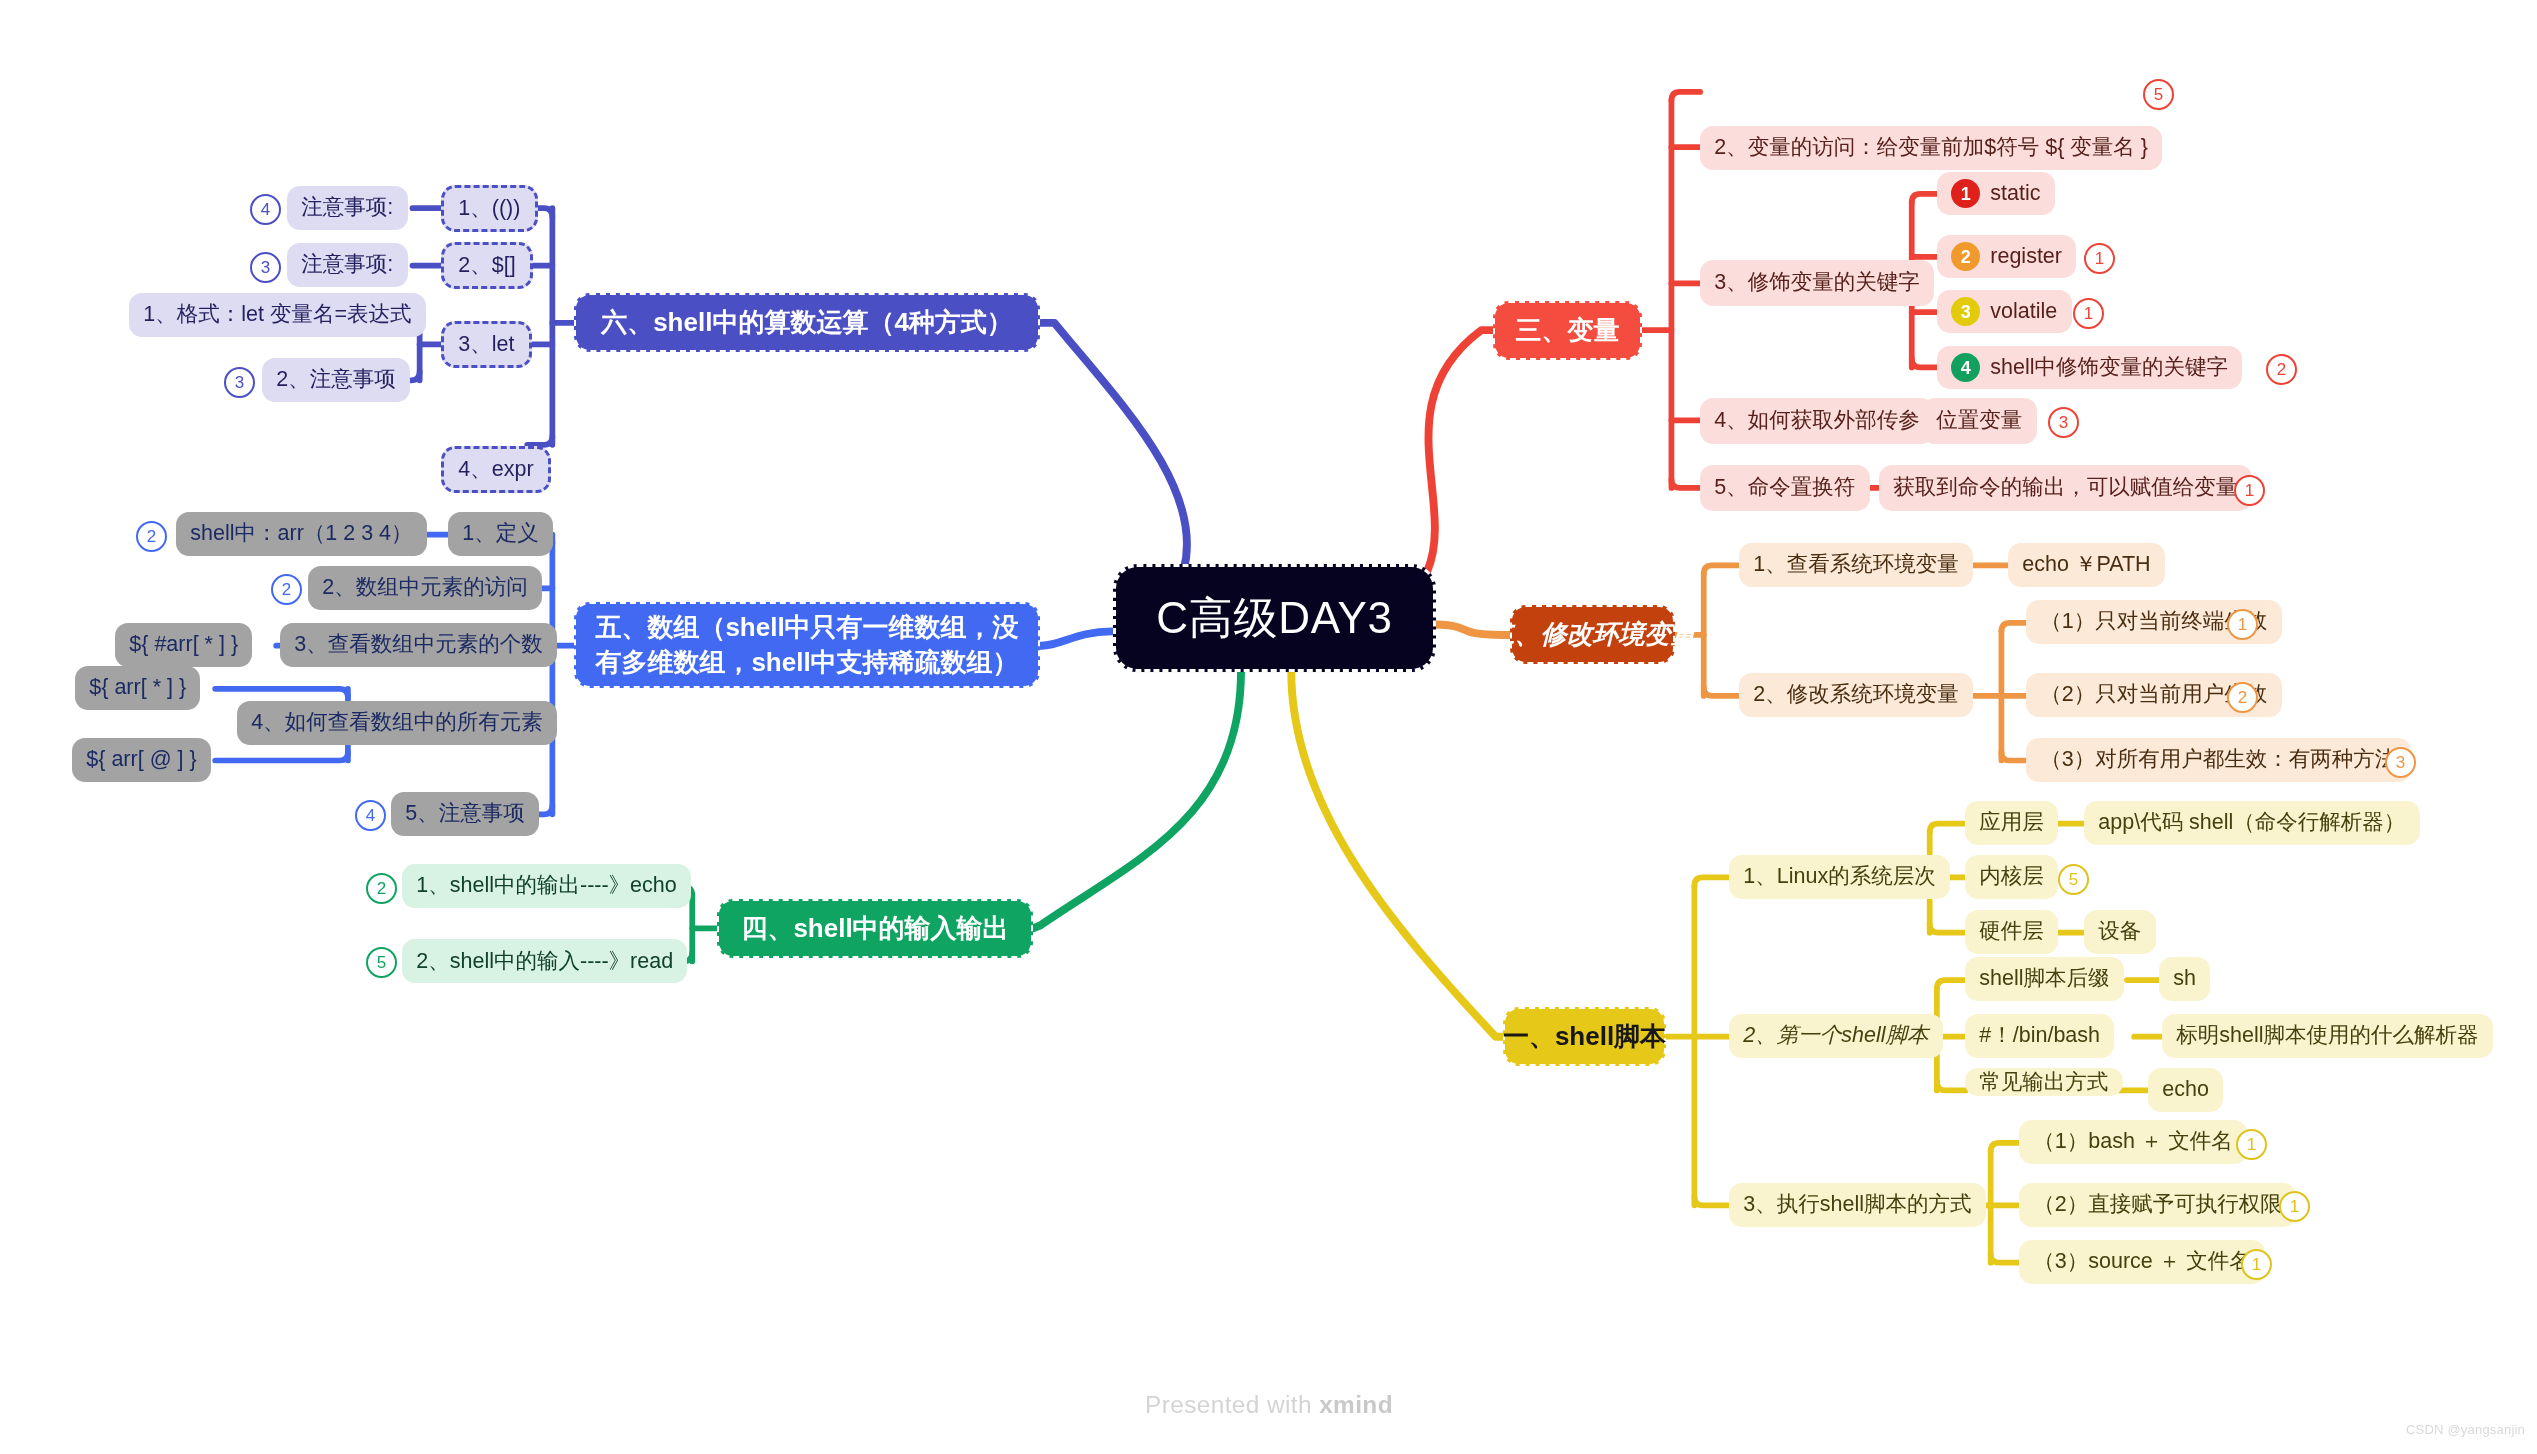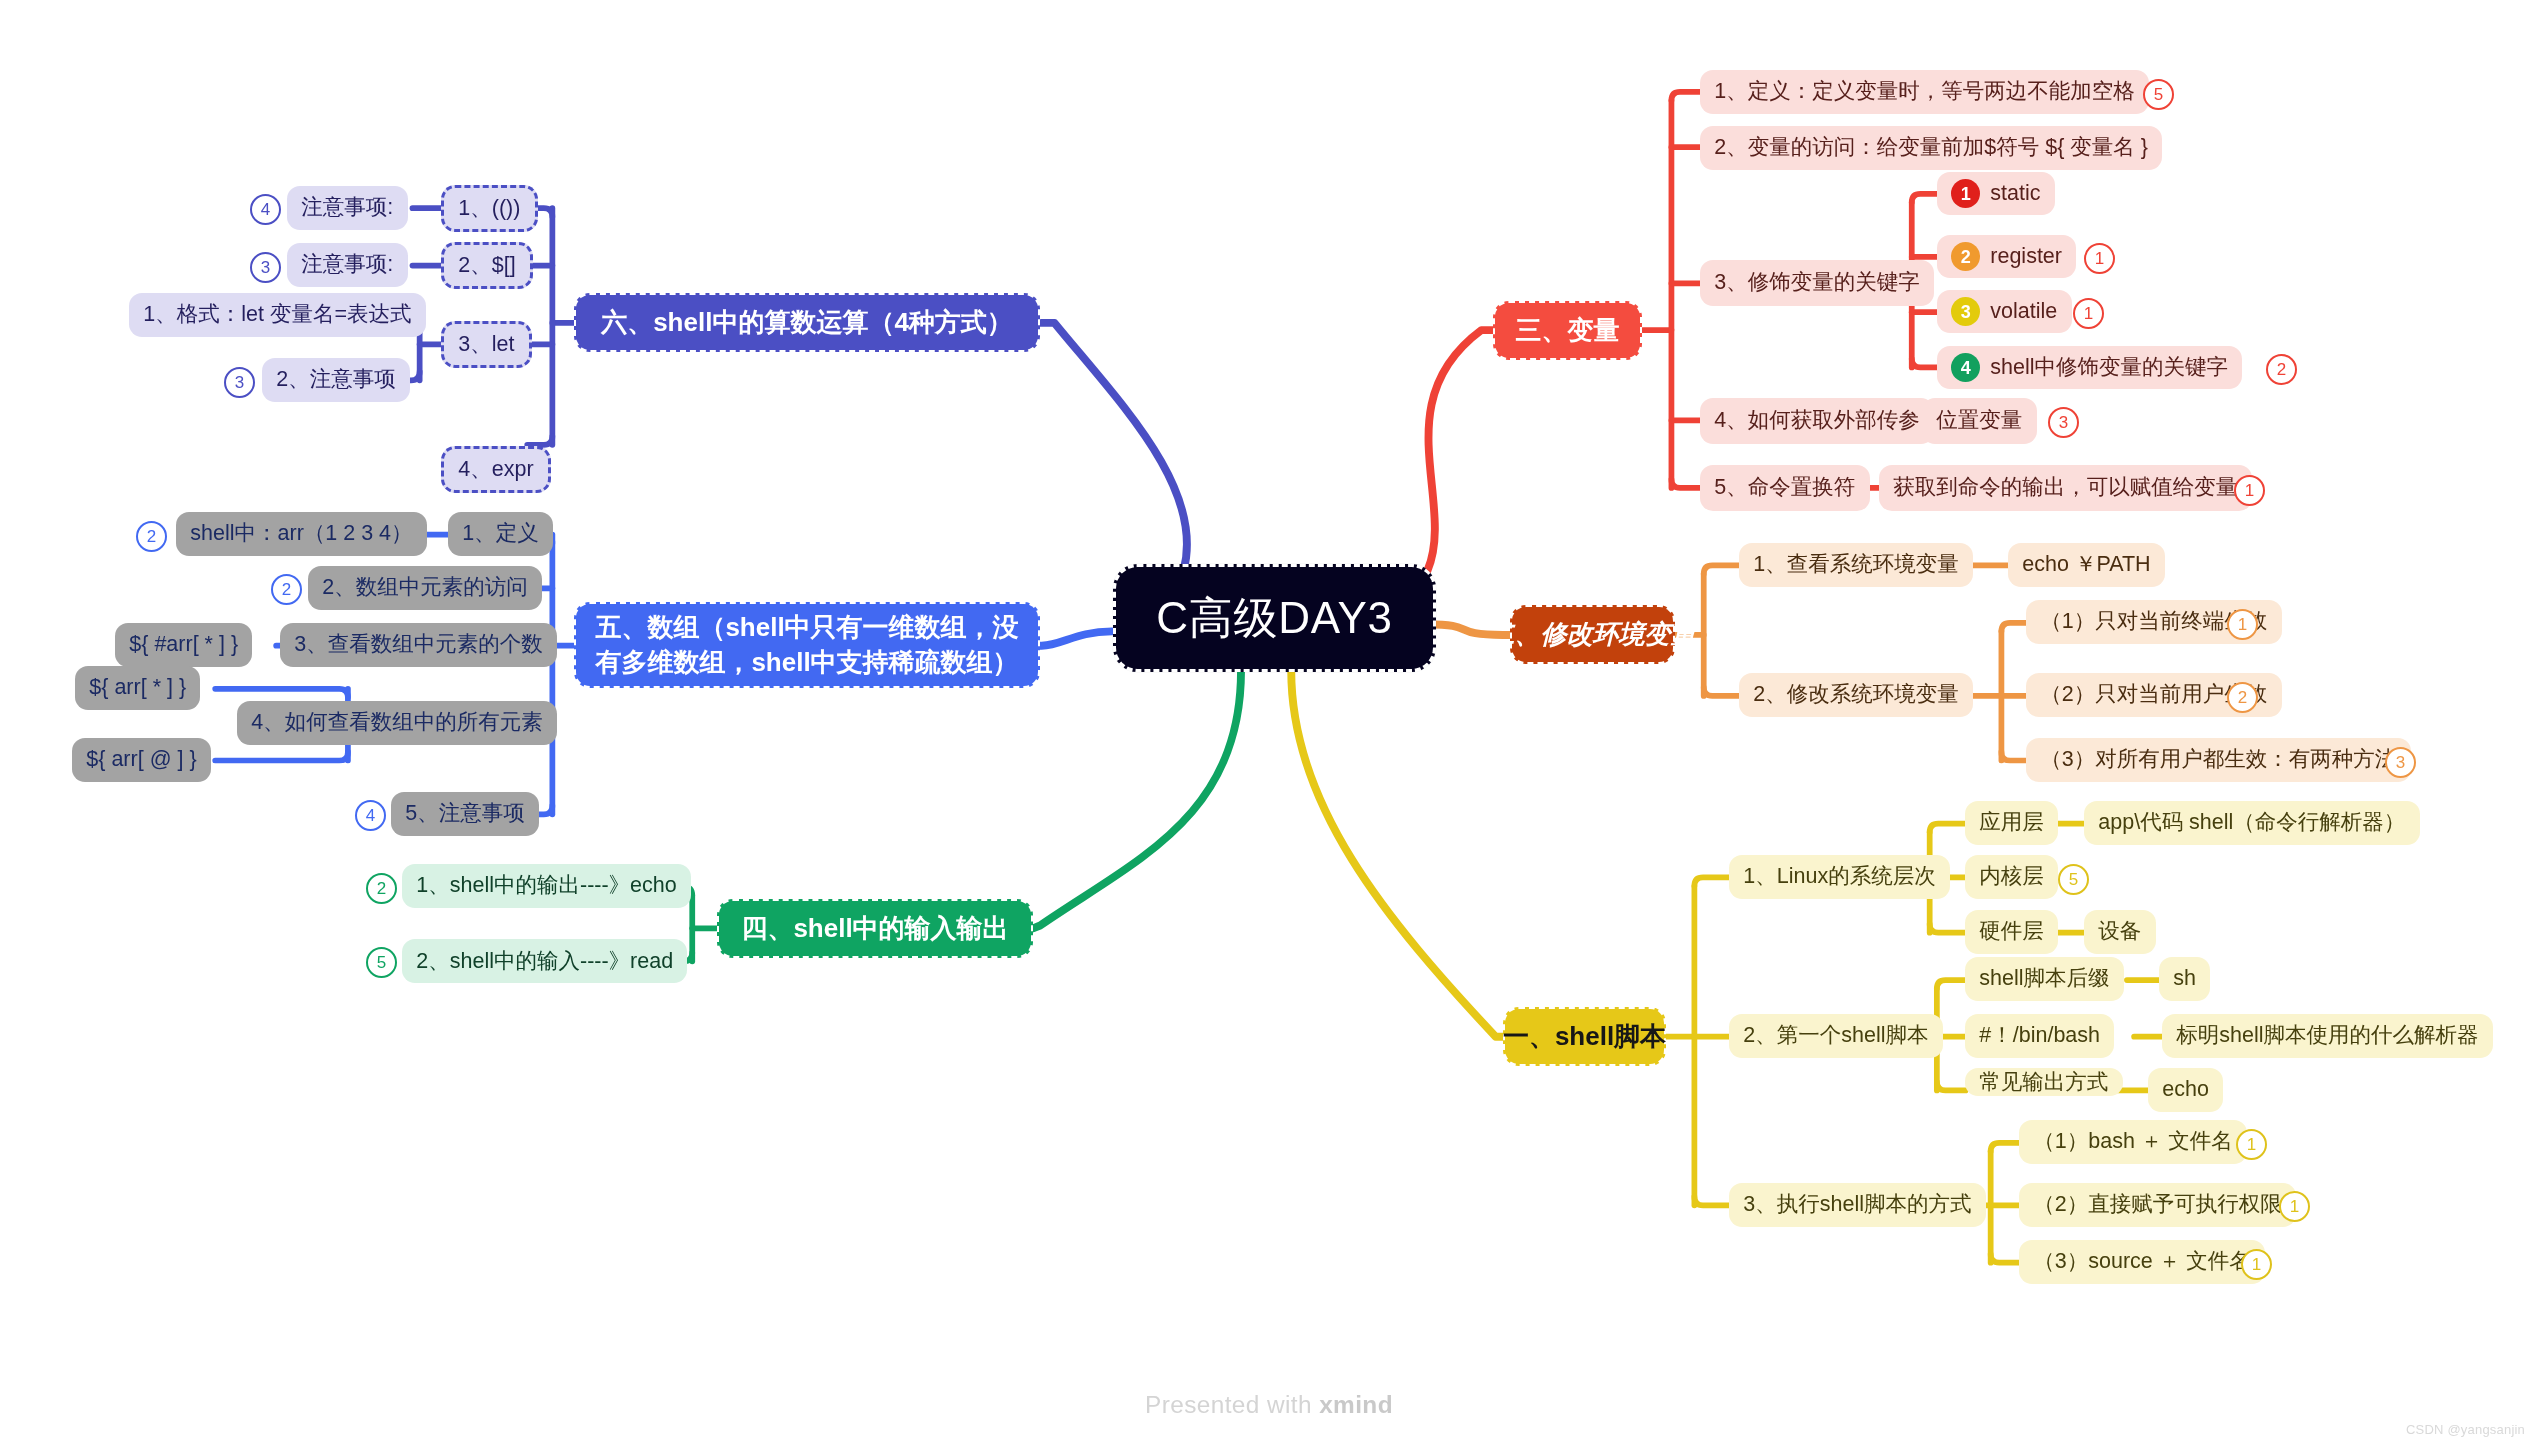--- a/index.html
+++ b/index.html
@@ -219,23 +219,20 @@
   </svg>
 
   <div class="node root" style="left:1113px;top:564px;width:323px;height:108px;">
     <span>C高级DAY3</span>
   </div>
 
   <div class="node main red" style="left:1493px;top:301px;width:149px;height:59px;">
     <span>三、变量</span>
   </div>
 
-  <div class="node t-red" style="left:1700px;top:70px;height:44px;">
-    <span>1、定义：定义变量时，等号两边不能加空格</span>
-  </div>
   <div class="badge b-red" style="left:2143px;top:79px;">
       <span>5</span>
     </div>
 
   <div class="node t-red" style="left:1700px;top:126px;height:44px;">
     <span>2、变量的访问：给变量前加$符号   ${ 变量名 }</span>
   </div>
 
   <div class="node t-red" style="left:1700px;top:260px;height:46px;">
     <span>3、修饰变量的关键字</span>
@@ -348,21 +345,21 @@
       <span>5</span>
     </div>
 
   <div class="node t-yellow" style="left:1965px;top:910px;height:44px;">
     <span>硬件层</span>
   </div>
   <div class="node t-yellow" style="left:2084px;top:910px;height:44px;">
     <span>设备</span>
   </div>
 
-  <div class="node t-yellow" style="left:1729px;top:1014px;height:44px;">
+  <div class="node t-yellow" style="left:1729px;top:1014px;height:44px;font-style:italic;">
     <span>2、第一个shell脚本</span>
   </div>
 
   <div class="node t-yellow" style="left:1965px;top:957px;height:44px;">
     <span>shell脚本后缀</span>
   </div>
   <div class="node t-yellow" style="left:2159px;top:957px;height:44px;">
     <span>sh</span>
   </div>
 

